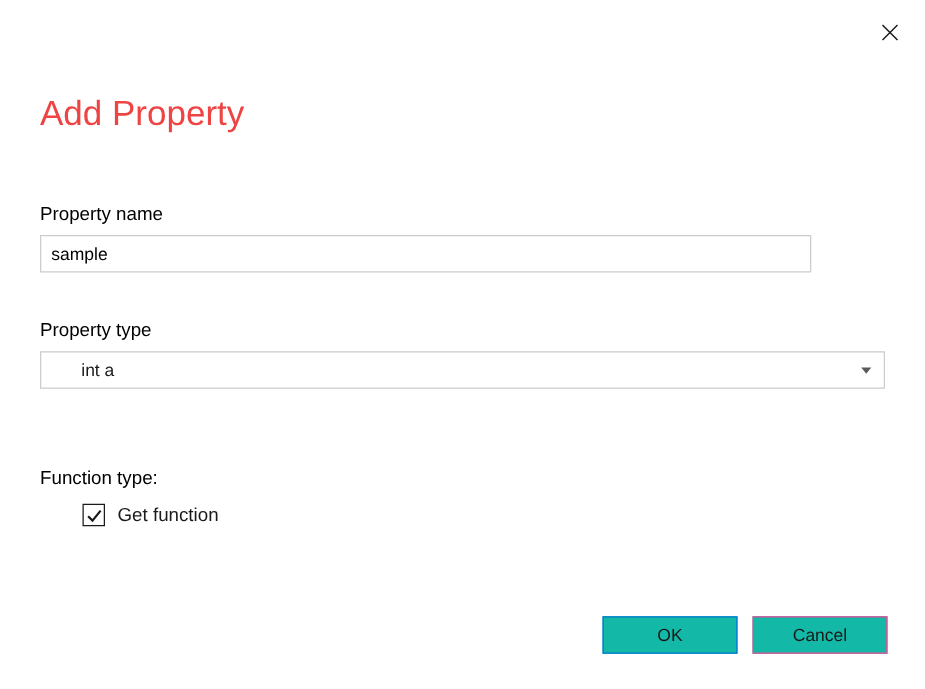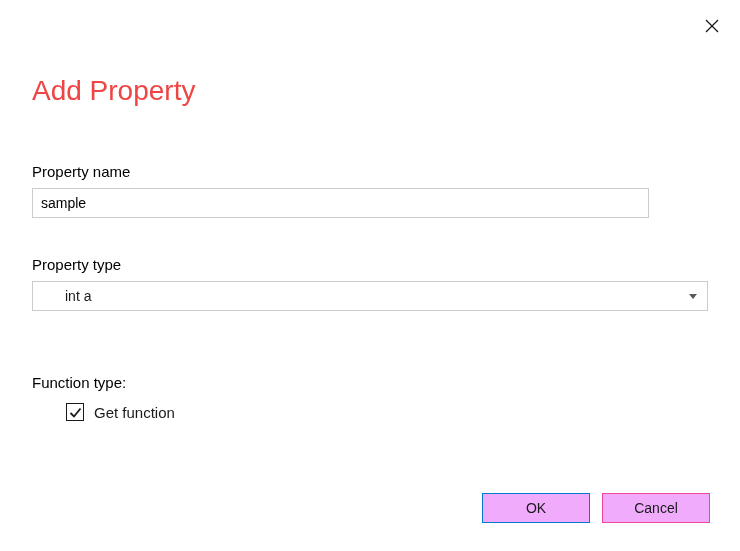--- a/index.html
+++ b/index.html
@@ -135,21 +135,21 @@
     }
     .btn {
       width: 108px;
       height: 30px;
       font-size: 14px;
       font-family: inherit;
       cursor: pointer;
       display: flex;
       align-items: center;
       justify-content: center;
-      background: #f0abfc;
+      background: #14b8a6;
     }
     .btn-primary {
       border: 1.5px solid #0078d4;
       color: #1a1a1a;
     }
     .btn-secondary {
       border: 1px solid #ec4899;
       color: #1a1a1a;
     }
   </style>

